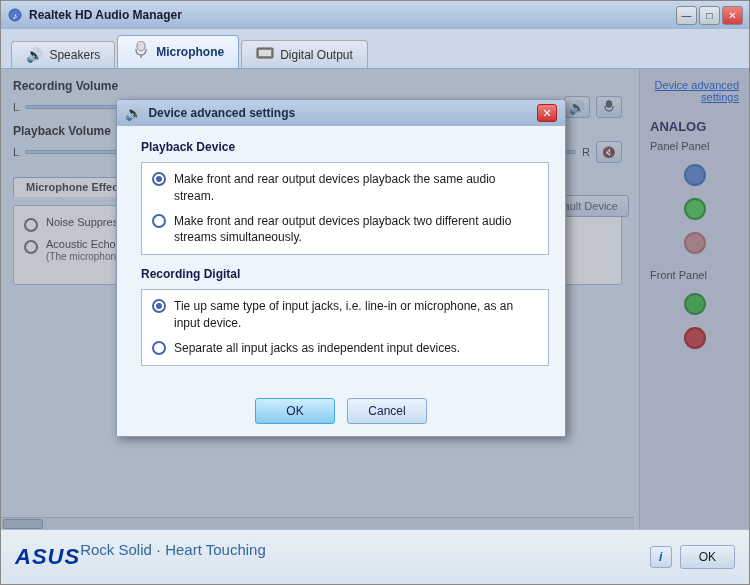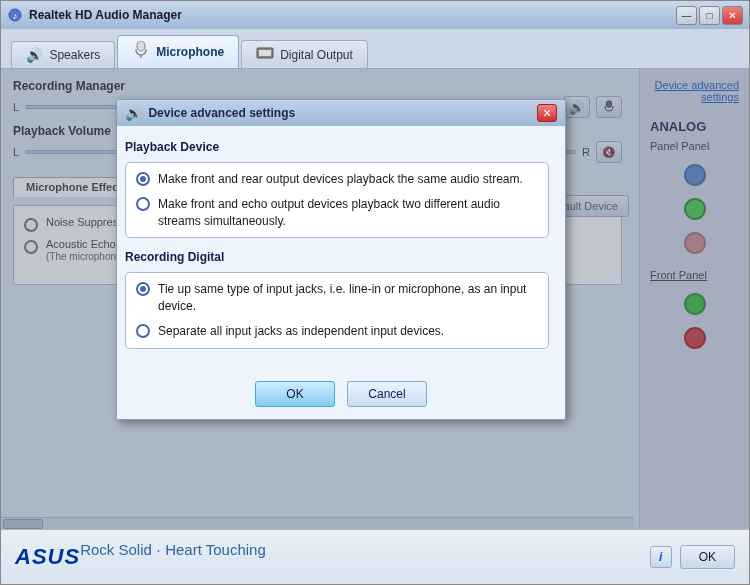--- a/index.html
+++ b/index.html
@@ -315,33 +315,33 @@
       border: 1px solid #aa2222;
       border-radius: 3px;
       color: white;
       font-size: 11px;
       display: flex;
       align-items: center;
       justify-content: center;
       cursor: pointer;
     }
     .dialog-body {
-      padding: 14px 16px 12px 8px;
+      padding: 14px 16px 12px 24px;
       background: #eef4fc;
     }
     .dialog-section-title {
       font-weight: bold;
       font-size: 12px;
       color: #1a1a4a;
       margin-bottom: 8px;
     }
     .dialog-option-group {
       border: 1px solid #aabbd0;
       background: white;
-      border-radius: 5px;
+      border-radius: 0;
       padding: 8px 10px;
       margin-bottom: 12px;
     }
     .dialog-option {
       display: flex;
       align-items: flex-start;
       gap: 8px;
       margin-bottom: 8px;
     }
     .dialog-option:last-child {
@@ -504,29 +504,29 @@
 
     <div class="panel">
 
       <div class="sidebar">
         <a class="device-advanced-link">Device advanced settings</a>
         <div style="font-weight:bold;font-size:13px;color:#1a1a4a;">ANALOG</div>
         <div style="font-size:11px;color:#333;margin-bottom:3px;">Panel Panel</div>
         <div class="jack-dot jack-blue"></div>
         <div class="jack-dot jack-green"></div>
         <div class="jack-dot jack-pink"></div>
-        <div style="font-size:11px;color:#333;margin-top:6px;margin-bottom:3px;text-decoration:underline;">Front Panel</div>
+        <div style="font-size:11px;color:#333;margin-top:6px;margin-bottom:3px;">Front Panel</div>
         <div class="jack-dot jack-green2"></div>
         <div class="jack-dot jack-red"></div>
       </div>
 
       <div class="content-area">
 
         <div class="volume-section">
-          <div class="volume-label">Recording Manager</div>
+          <div class="volume-label">Recording Volume</div>
           <div class="volume-row">
             <span class="vol-lr">L</span>
             <div class="slider-track" style="position:relative;height:4px;">
               <div class="slider-thumb" style="left:82%;"></div>
             </div>
             <span class="vol-lr">R</span>
             <div class="vol-btn">🔊</div>
             <div class="vol-btn">
               <svg width="14" height="14" viewBox="0 0 14 14">
                 <ellipse cx="7" cy="4" rx="3" ry="3.5" fill="#555" stroke="#333" stroke-width="0.5"></ellipse>
@@ -586,21 +586,21 @@
           <div class="dialog-section-title">Playback Device</div>
           <div class="dialog-option-group">
             <div class="dialog-option">
               <div class="dialog-radio selected">
                 <div class="dialog-radio-dot"></div>
               </div>
               <span class="dialog-option-text">Make front and rear output devices playback the same audio stream.</span>
             </div>
             <div class="dialog-option">
               <div class="dialog-radio"></div>
-              <span class="dialog-option-text">Make front and echo output devices playback two different audio streams simultaneously.</span>
+              <span class="dialog-option-text">Make front and rear output devices playback two different audio streams simultaneously.</span>
             </div>
           </div>
 
           <div class="dialog-section-title">Recording Digital</div>
           <div class="dialog-option-group">
             <div class="dialog-option">
               <div class="dialog-radio selected">
                 <div class="dialog-radio-dot"></div>
               </div>
               <span class="dialog-option-text">Tie up same type of input jacks, i.e. line-in or microphone, as an input device.</span>

